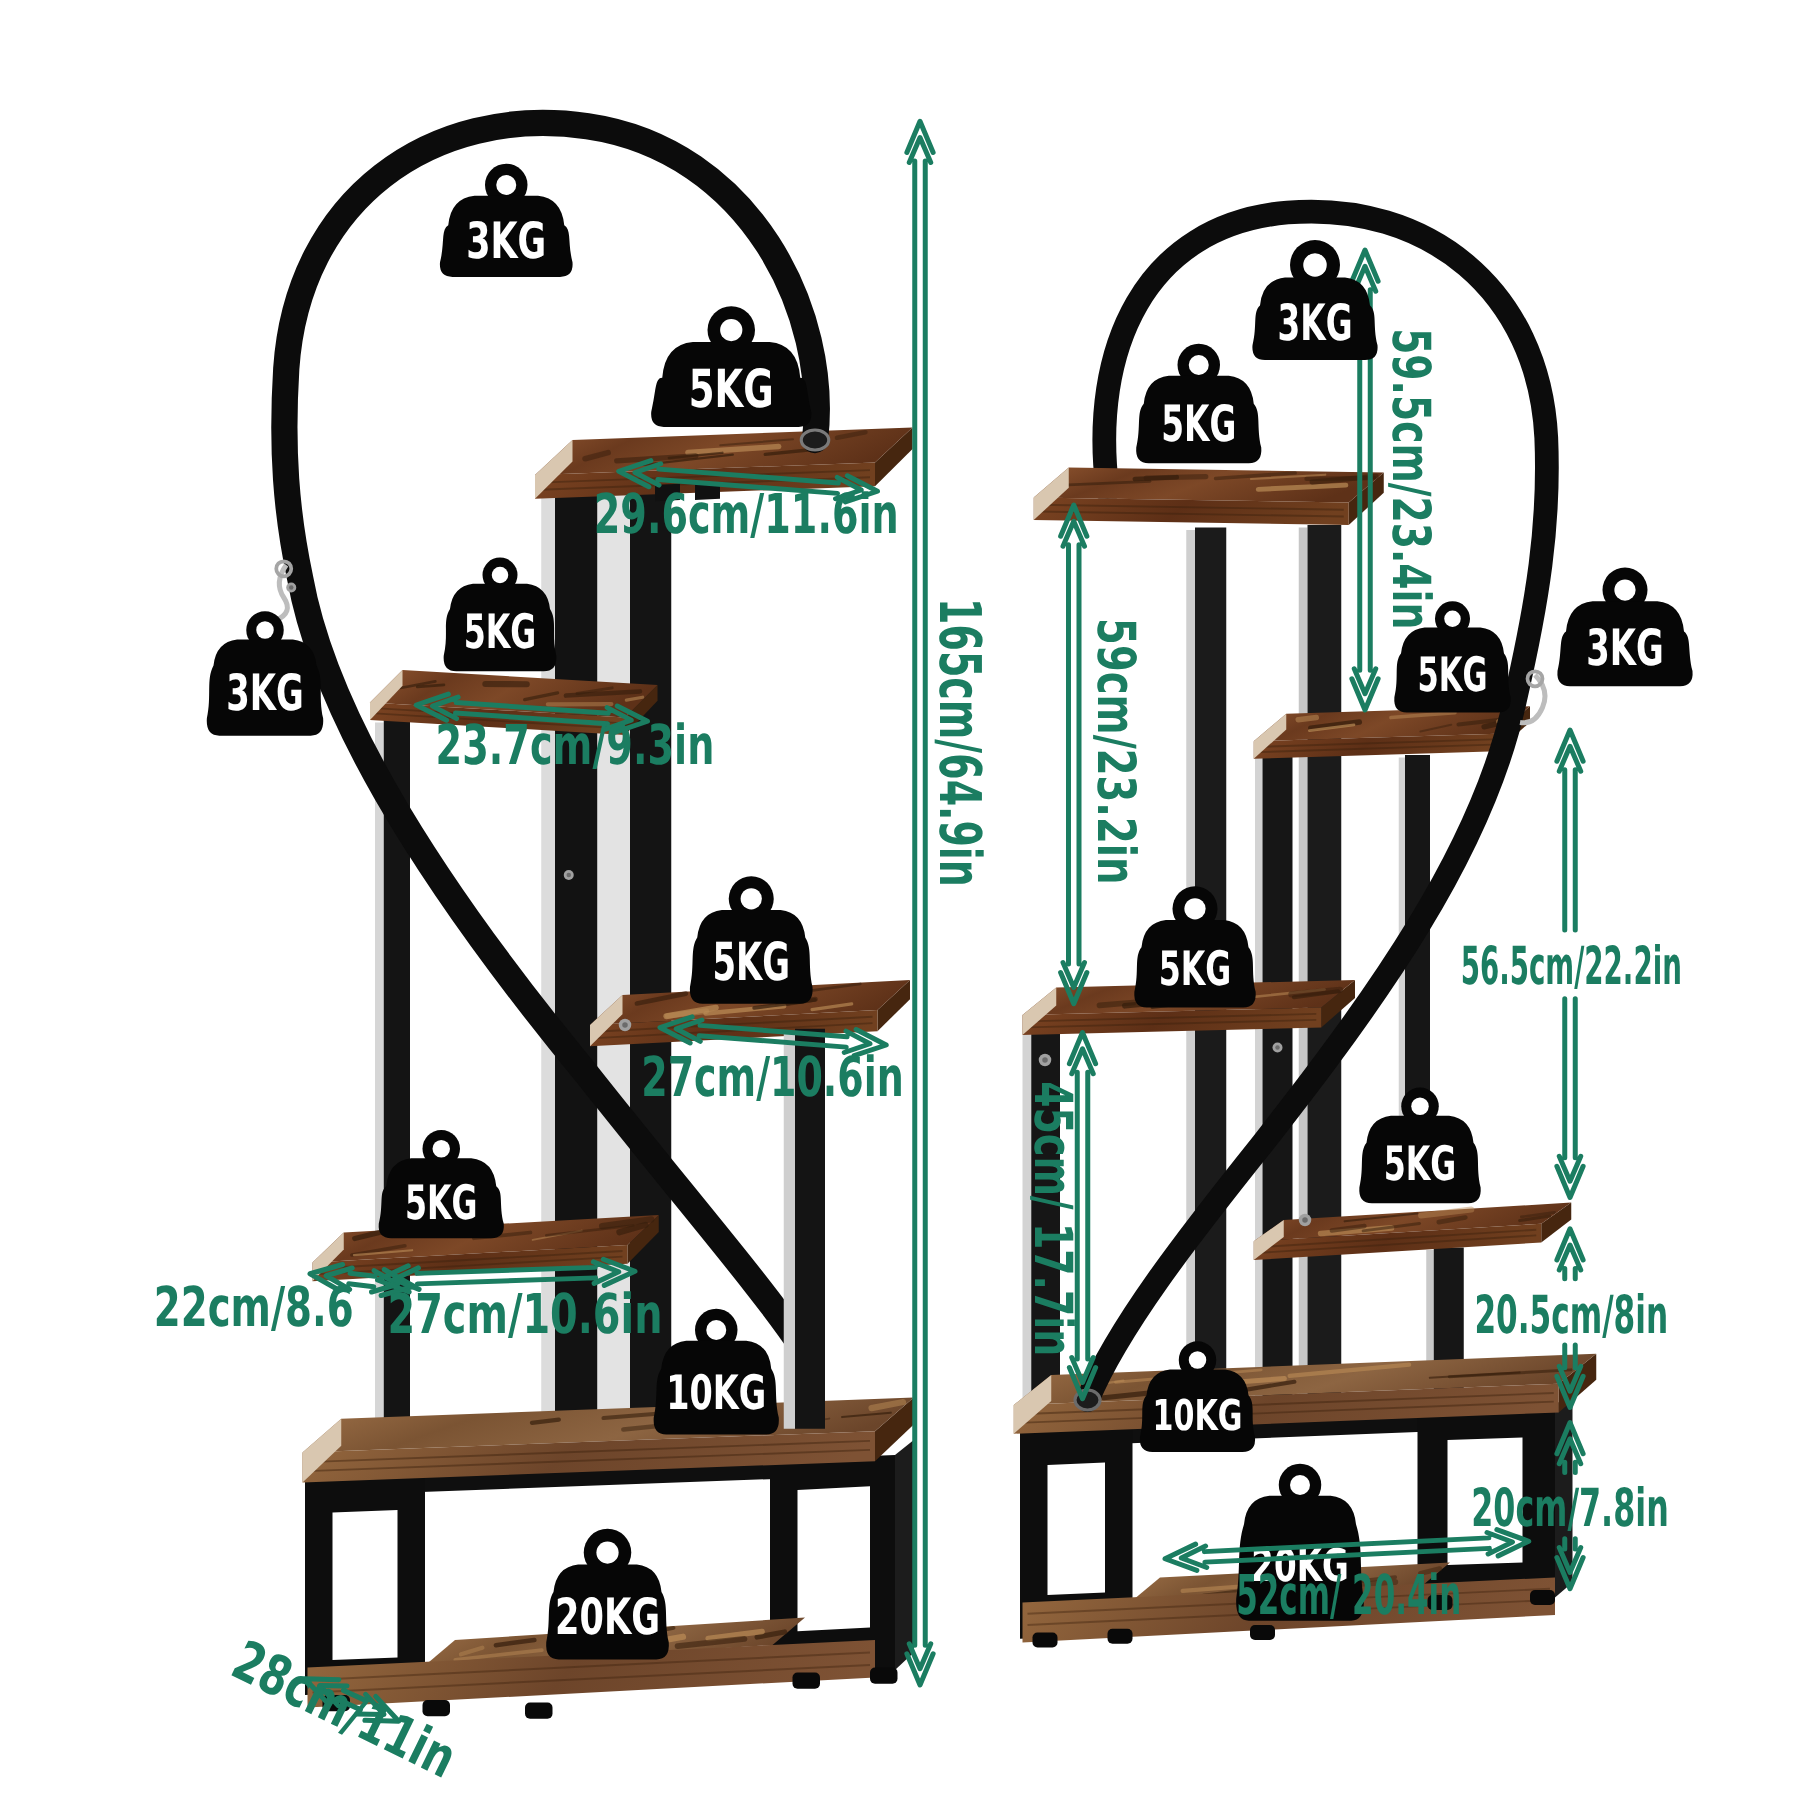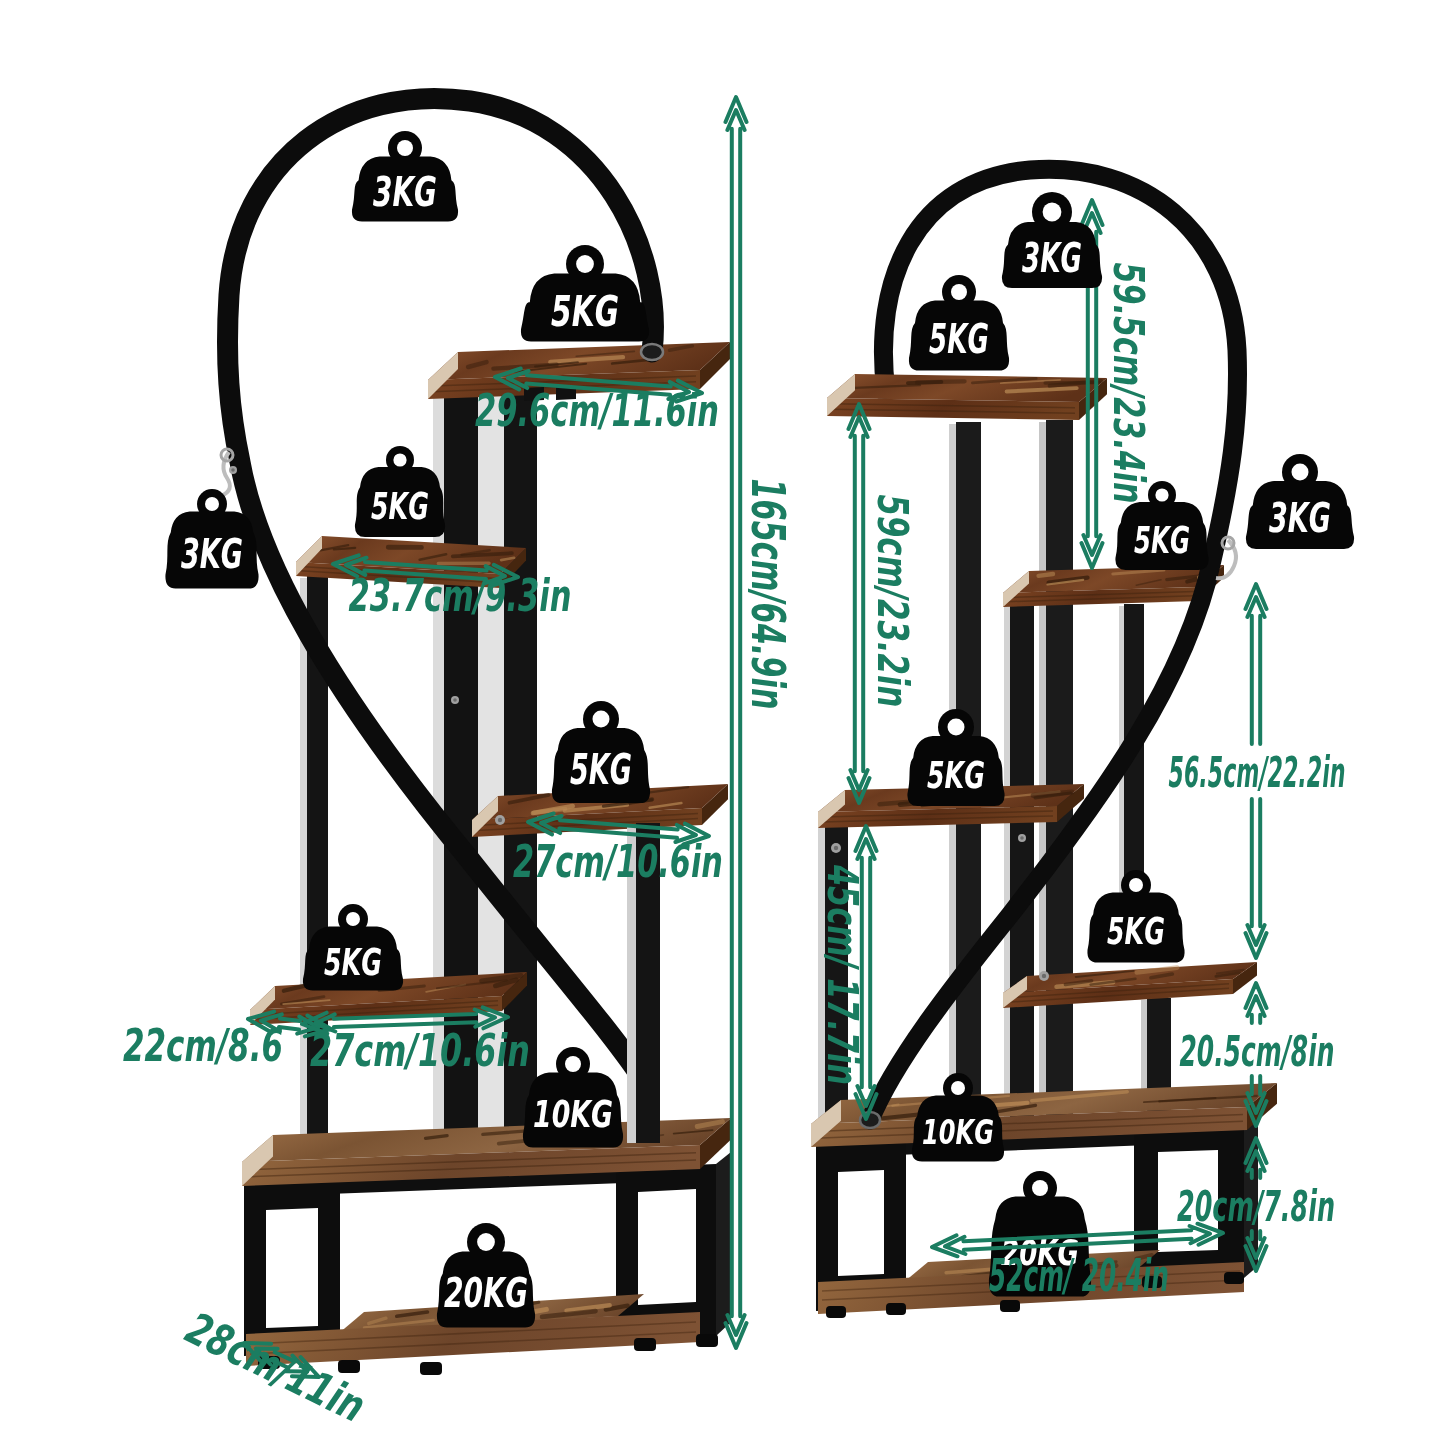--- a/index.html
+++ b/index.html
@@ -1,16 +1,16 @@
 <!DOCTYPE html>
 <html style="--dimension-color: #1b7d61; --weight-color: #060606; --weight-label-color: #ffffff; --metal-color: #141414; --wood-color: #7c4525; --background: #ffffff;"><head>
 <meta charset="utf-8">
 <style>
 html,body{margin:0;padding:0;background:var(--background,#fff);}
-.scene{position:relative;width:1445px;height:1445px;background:var(--background,#fff);overflow:hidden;font-style:italic;}
+.scene{position:relative;width:1445px;height:1445px;background:var(--background,#fff);overflow:hidden;}
 svg{display:block;}
 .dim-stroke{stroke:var(--dimension-color,#1b7d61);}
 .dim-text{fill:var(--dimension-color,#1b7d61);font-family:"DejaVu Sans","Liberation Sans",sans-serif;}
 .weight-body{fill:var(--weight-color,#060606);}
 .weight-label{fill:var(--weight-label-color,#fff);font-family:"DejaVu Sans","Liberation Sans",sans-serif;font-weight:700;}
 </style>
 </head>
 <body>
 
 <div class="scene">

